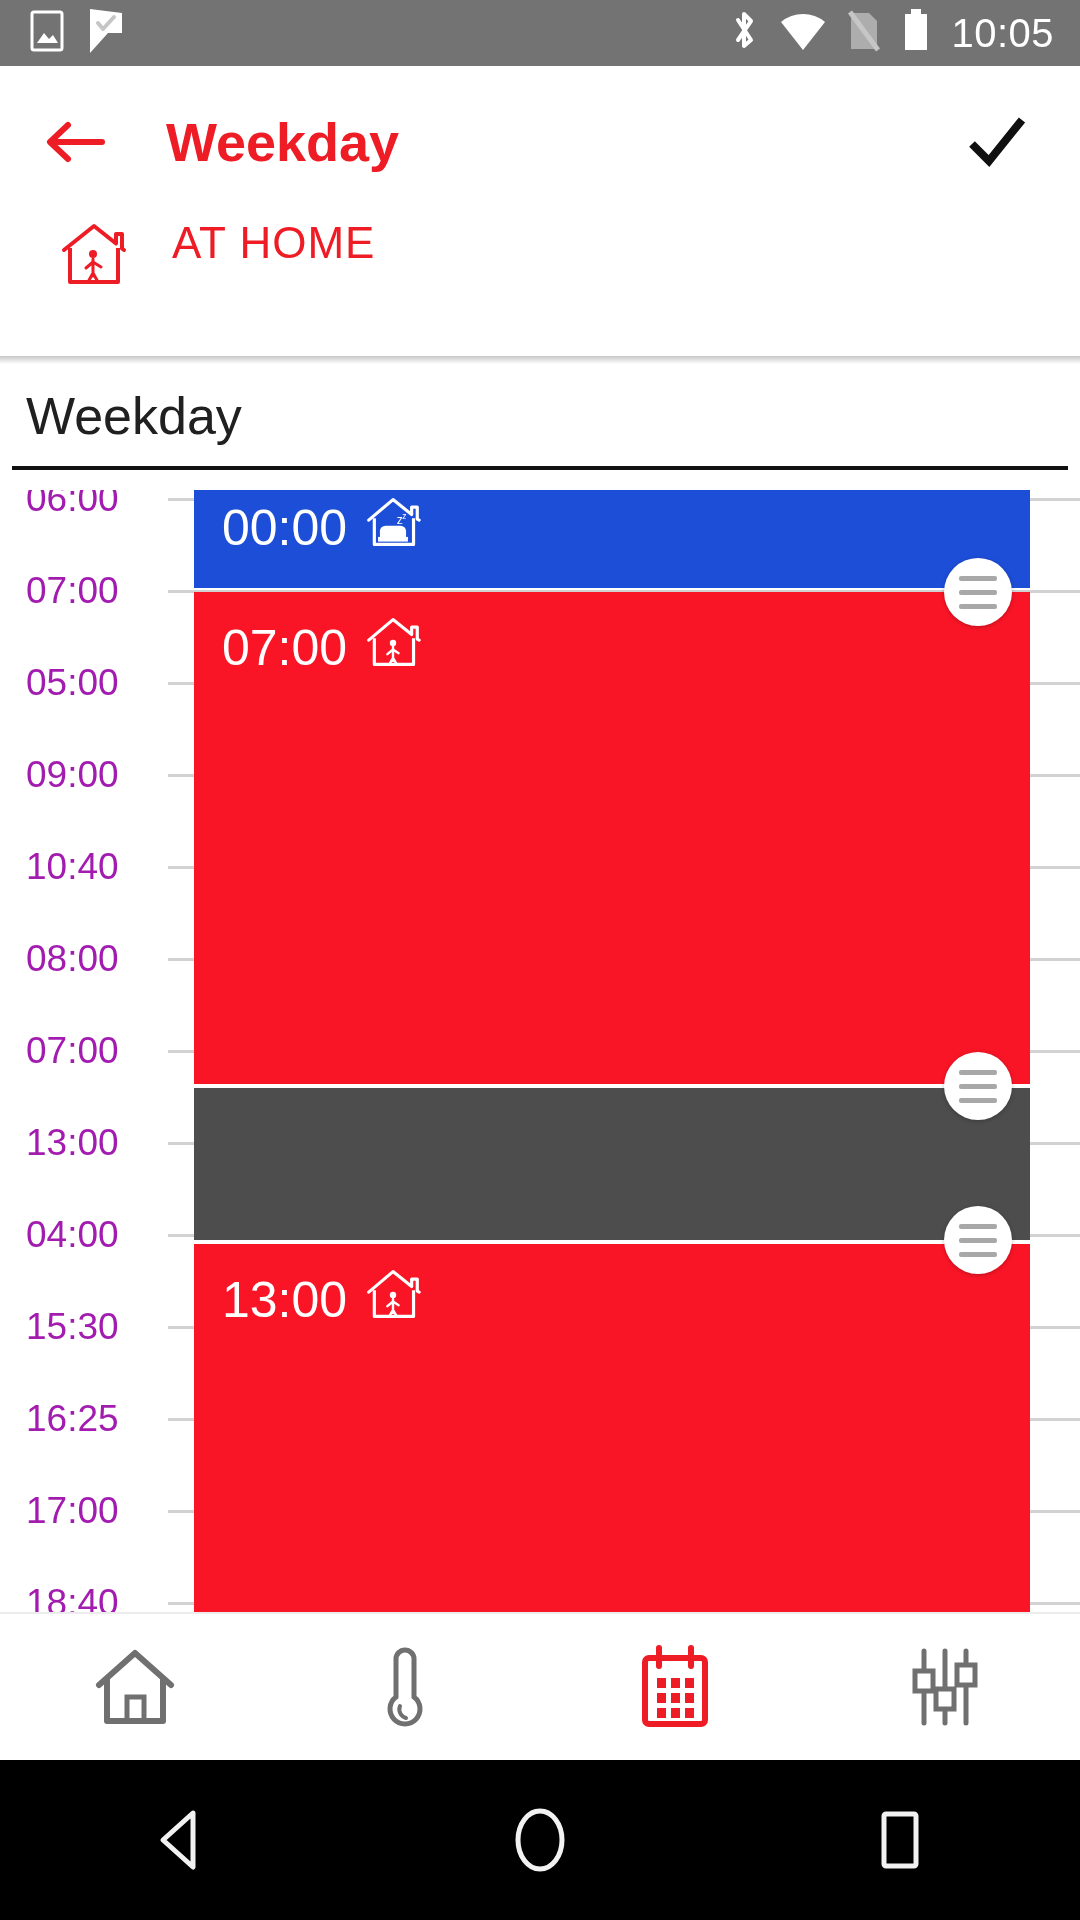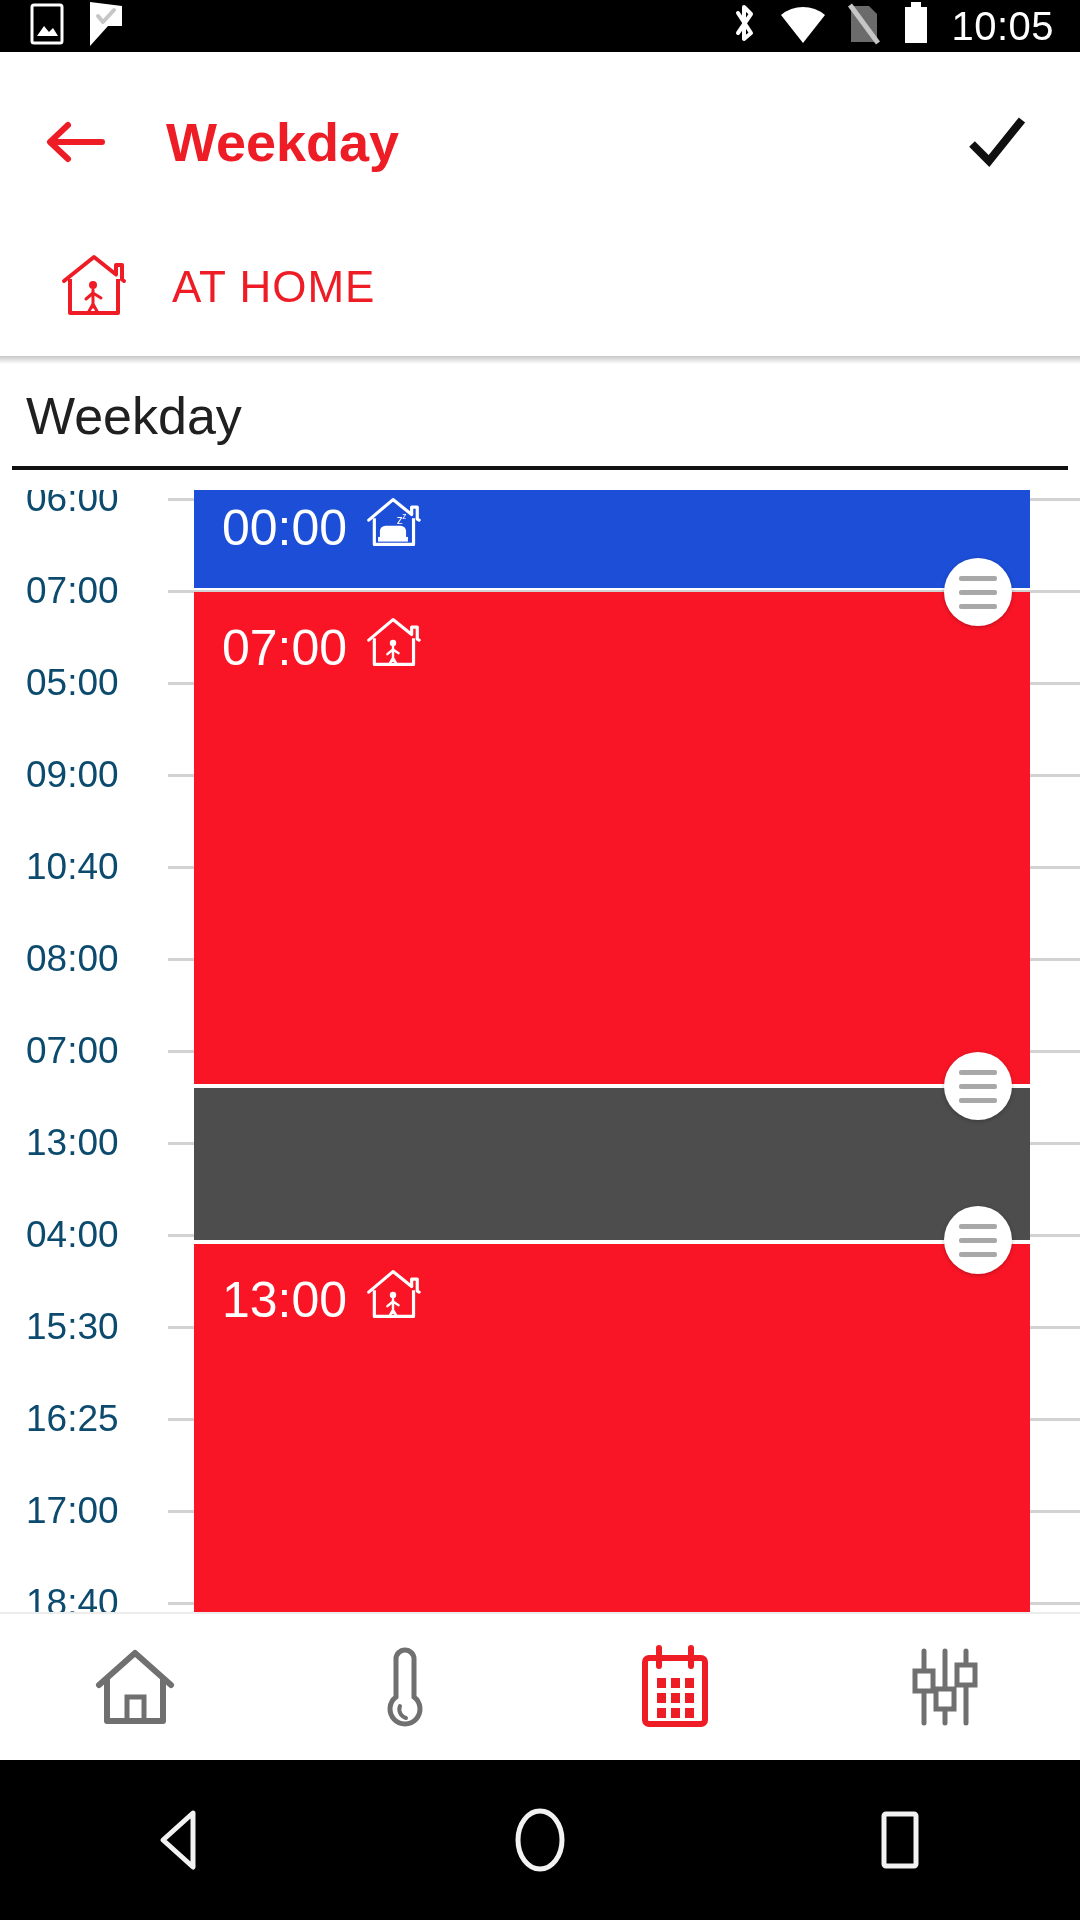--- a/index.html
+++ b/index.html
@@ -6,43 +6,43 @@
   html,body { width:1080px; height:1920px; }
   body {
     font-family:"Liberation Sans", sans-serif;
     background:#fff;
     overflow:hidden;
     position:relative;
   }
 
   
   .statusbar{
-    position:absolute; top:0; left:0; width:1080px; height:52px;
-    background:#000000; display:flex; align-items:center;
+    position:absolute; top:0; left:0; width:1080px; height:66px;
+    background:#737373; display:flex; align-items:center;
   }
   .sb-left{ display:flex; align-items:center; gap:22px; padding-left:30px; }
   .sb-right{ display:flex; align-items:center; gap:20px; margin-left:auto; padding-right:26px; }
   .sb-time{ color:#fff; font-size:40px; font-weight:400; letter-spacing:0.5px; line-height:1; }
 
   
   .appbar{
     position:absolute; top:66px; left:0; width:1080px; height:152px;
     background:#fff; display:flex; align-items:center;
   }
   .back-btn{ width:110px; display:flex; justify-content:center; align-items:center; margin-left:20px; }
   .appbar-title{
     color:#ee1c25; font-size:54px; font-weight:bold; letter-spacing:0px;
     margin-left:36px;
   }
   .check-btn{ margin-left:auto; margin-right:52px; display:flex; align-items:center; }
 
   
   .moderow{
     position:absolute; top:218px; left:0; width:1080px; height:138px;
-    background:#fff; display:flex; align-items:center; padding-left:58px;
+    background:#fff; display:flex; align-items:flex-start; padding-left:58px;
   }
   .mode-label{
     color:#ee1c25; font-size:44px; font-weight:400; letter-spacing:1px; margin-left:42px;
   }
   .hdr-shadow{
     position:absolute; top:356px; left:0; width:1080px; height:8px;
     background:linear-gradient(to bottom, rgba(0,0,0,0.22), rgba(0,0,0,0));
   }
 
   
@@ -59,21 +59,21 @@
   
   .schedule{
     position:absolute; top:490px; left:0; width:1080px; height:1122px;
     background:#fff; overflow:hidden;
   }
   .sched-inner{ position:absolute; left:0; top:-18px; width:1080px; }
 
   .hourrow{ position:relative; height:92px; }
   .hour-label{
     position:absolute; left:26px; top:8px; width:140px; text-align:left;
-    font-size:37px; color:#0c4a6e; line-height:1;
+    font-size:37px; color:#a21caf; line-height:1;
   }
   .hour-line{
     position:absolute; left:168px; top:26px; width:912px; height:3px; background:#d2d2d2;
   }
 
   .blocks{ position:absolute; left:194px; top:0; width:836px; height:100%; }
   .block{
     position:absolute; left:0; width:836px; overflow:hidden;
   }
   .block-label{

